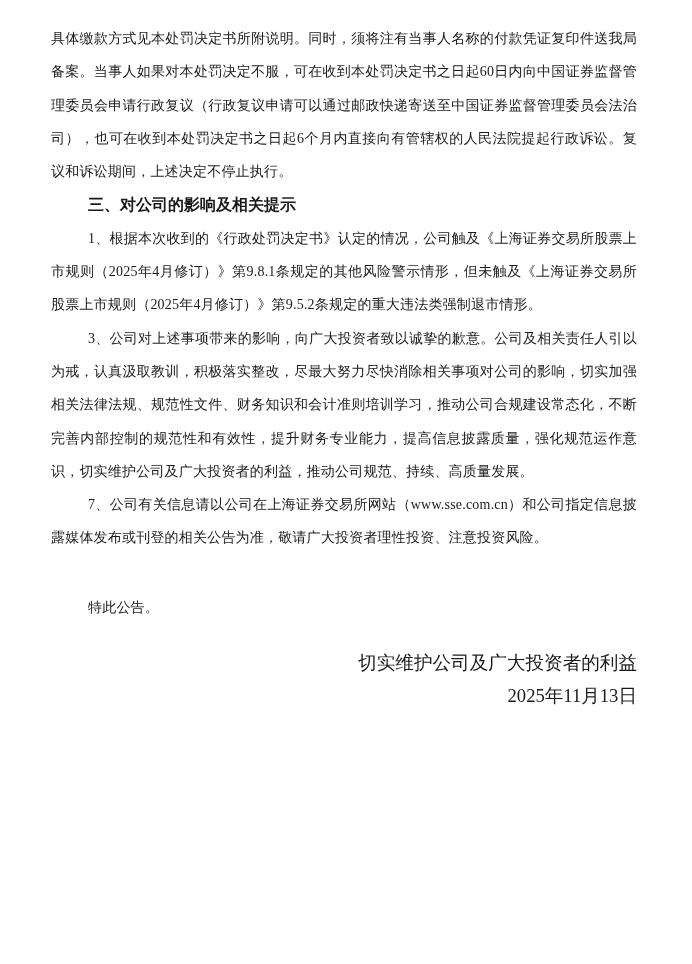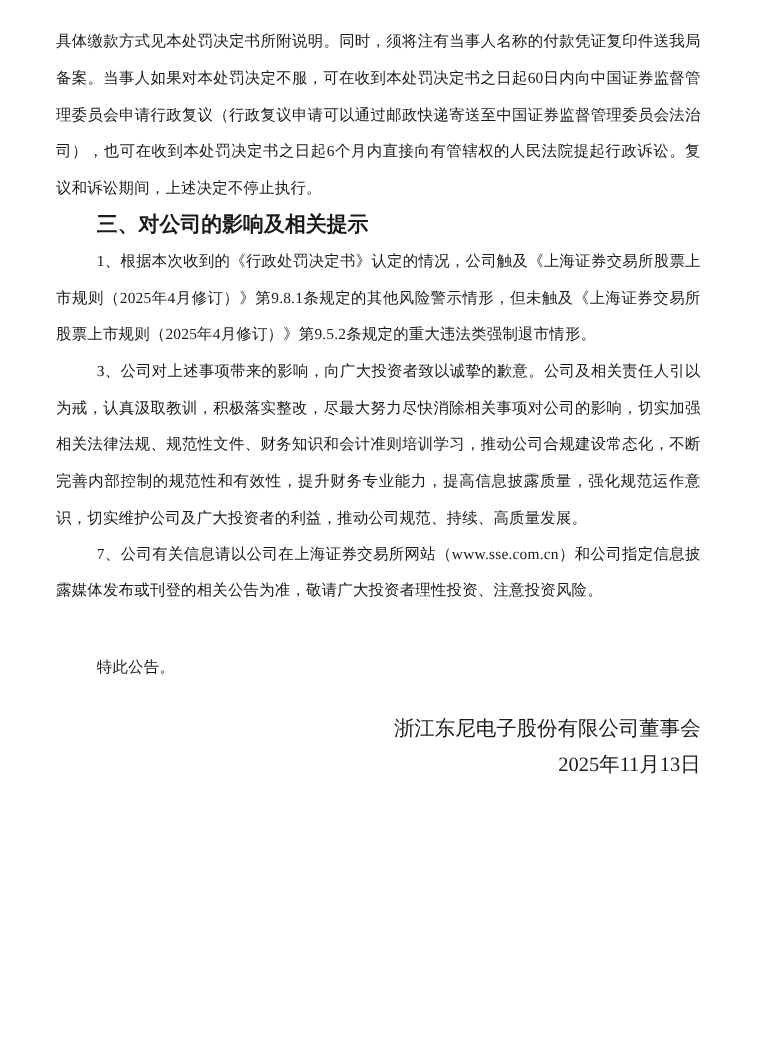--- a/index.html
+++ b/index.html
@@ -30,21 +30,21 @@
       letter-spacing: 0.2px;
     }
     .indent {
       text-indent: 37px;
     }
     .heading {
       margin: 0;
       padding-left: 37px;
       font-family: "DejaVu Sans", "Liberation Sans", sans-serif;
       font-weight: bold;
-      font-size: 19px;
+      font-size: 16px;
       line-height: 33.3px;
     }
     .closing {
       margin-top: 36px;
     }
     .signature {
       margin-top: 22px;
       text-align: right;
       font-size: 18.6px;
       line-height: 33.3px;
@@ -65,17 +65,17 @@
   <p class="para indent">1、根据本次收到的《行政处罚决定书》认定的情况，公司触及《上海证券交易所股票上市规则（2025年4月修订）》第9.8.1条规定的其他风险警示情形，但未触及《上海证券交易所股票上市规则（2025年4月修订）》第9.5.2条规定的重大违法类强制退市情形。</p>
 
 
   <p class="para indent">3、公司对上述事项带来的影响，向广大投资者致以诚挚的歉意。公司及相关责任人引以为戒，认真汲取教训，积极落实整改，尽最大努力尽快消除相关事项对公司的影响，切实加强相关法律法规、规范性文件、财务知识和会计准则培训学习，推动公司合规建设常态化，不断完善内部控制的规范性和有效性，提升财务专业能力，提高信息披露质量，强化规范运作意识，切实维护公司及广大投资者的利益，推动公司规范、持续、高质量发展。</p>
 
   <p class="para indent">7、公司有关信息请以公司在上海证券交易所网站（www.sse.com.cn）和公司指定信息披露媒体发布或刊登的相关公告为准，敬请广大投资者理性投资、注意投资风险。</p>
 
   <p class="para indent closing">特此公告。</p>
 
   <div class="signature">
-    <div>浙江东尼电子股份有限公司董事会</div>
+    <div>切实维护公司及广大投资者的利益</div>
     <div>2025年11月13日</div>
   </div>
 
 </div>
 
 </body></html>

